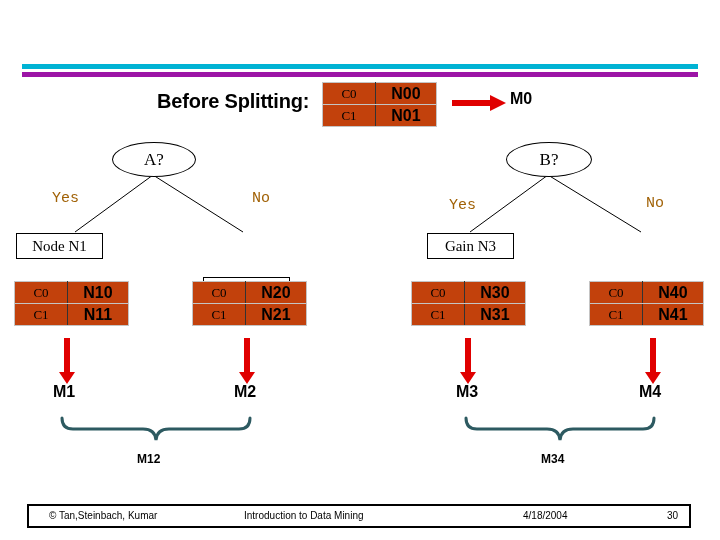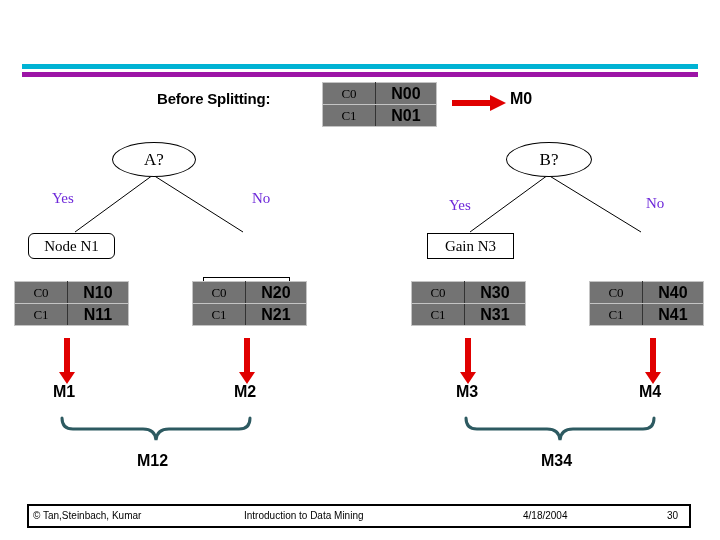--- a/index.html
+++ b/index.html
@@ -29,31 +29,31 @@
   .sans-bold {
     font-family: "Liberation Sans", sans-serif;
     font-weight: bold;
     color: #000000;
   }
 
   .before-label {
     position: absolute;
     left: 157px;
     top: 90px;
-    font-size: 15px;
+    font-size: 20px;
     letter-spacing: -0.2px;
     white-space: nowrap;
   }
 
   
   .ctable {
     position: absolute;
     border-collapse: collapse;
     border: 1px solid #b8b8b8;
-    background: #737373;
+    background: #c2410c;
   }
   .ctable td {
     border: 1px solid #c4c4c4;
     height: 21px;
     line-height: 21px;
     text-align: center;
     padding: 0;
   }
   .ctable td.c-lbl {
     width: 52px;
@@ -107,43 +107,43 @@
     border: 1.4px solid #000000;
     background: #ffffff;
     text-align: center;
     font-family: "Liberation Serif", serif;
     font-size: 15px;
     color: #000;
     white-space: nowrap;
   }
   .branch-label {
     position: absolute;
-    font-family: Liberation Serif, serif;
+    font-family: Liberation Mono, monospace;
     font-size: 15px;
-    color: #6d28d9;
+    color: #a16207;
   }
 
   svg.overlay {
     position: absolute;
     left: 0;
     top: 0;
     width: 720px;
     height: 540px;
     pointer-events: none;
   }
 
   
   .m-label {
     position: absolute;
     font-size: 16px;
     white-space: nowrap;
   }
   .m-sum {
     position: absolute;
-    font-size: 16px;
+    font-size: 12px;
     white-space: nowrap;
   }
 
   .gain-line {
     position: absolute;
     left: 0;
     top: 472px;
     width: 720px;
     text-align: center;
     font-size: 16px;
@@ -162,21 +162,21 @@
     box-sizing: border-box;
   }
   .footer span {
     position: absolute;
     top: 4px;
     font-family: "Liberation Sans", sans-serif;
     font-size: 10px;
     color: #000;
     white-space: nowrap;
   }
-  .f-copy  { left: 4px; text-align: right; }
+  .f-copy  { left: 20px; text-align: right; }
   .f-title { left: 215px; }
   .f-date  { left: 494px; }
   .f-page  { left: 638px; }
 </style>
 </head>
 <body>
 
 <div id="slide">
 
   <div class="rule rule-cyan"></div>
@@ -216,21 +216,21 @@
 
     <path d="M466 418 q0 11 11 11 L547 429 q12 0 13 11 q1 -11 13 -11 L643 429 q11 0 11 -11" fill="none" stroke="#2d5a61" stroke-width="3" stroke-linecap="round"></path>
   </svg>
 
   <div class="ellipse" style="left:112px; top:142px; width:82px; height:33px; line-height:33px;">
     <span>A?</span>
   </div>
   <div class="branch-label" style="left:52px; top:190px;">Yes</div>
   <div class="branch-label" style="left:252px; top:190px;">No</div>
 
-  <div class="nodebox" style="left:28px; top:233px; width:85px; height:24px; line-height:24px;border-radius:6px;">
+  <div class="nodebox" style="left:16px; top:233px; width:85px; height:24px; line-height:24px;">
     <span>Node N1</span>
   </div>
   <div class="nodebox" style="left:203px; top:233px; width:85px; height:24px; line-height:24px;margin-top:44px;">
     <span>Node N2</span>
   </div>
 
   <table class="ctable" style="left:14px; top:281px;">
     <tbody>
         <tr>
       <td class="c-lbl">C0</td>

